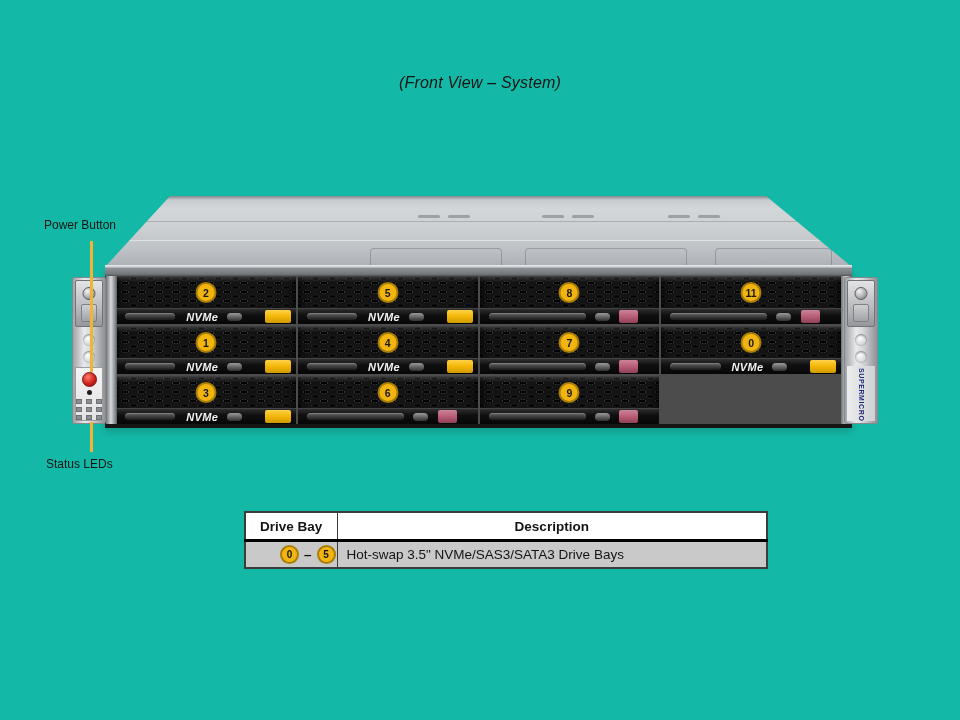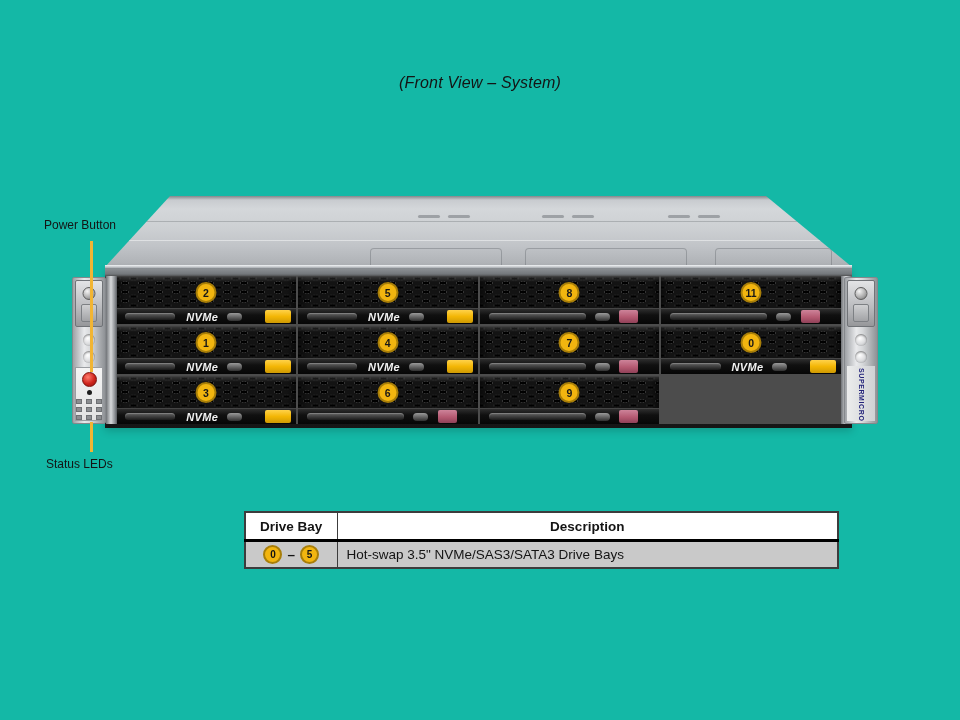--- a/index.html
+++ b/index.html
@@ -98,28 +98,28 @@
   .leds{display:grid;grid-template-columns:repeat(3,auto);gap:3px 4px;justify-content:center;}
   .leds i{width:4px;height:3px;background:#8b8d90;border:1px solid #6e7073;display:block;}
 
   .brand{position:absolute;left:2px;right:2px;top:88px;bottom:2px;display:flex;flex-direction:column;
          align-items:center;background:linear-gradient(90deg,#eceded,#cfd1d4);}
   .brand span{writing-mode:vertical-rl;font-size:7px;font-weight:bold;color:var(--brand-text);
               letter-spacing:.6px;margin-top:2px;}
   .brand .dot{width:5px;height:5px;border-radius:50%;background:var(--brand-dot);margin-top:2px;}
 
   
-  .spec{position:absolute;left:244px;top:511px;width:595px;border-collapse:collapse;
+  .spec{position:absolute;left:244px;top:511px;width:524px;border-collapse:collapse;
         table-layout:fixed;border:2px solid #3c3c3c;}
   .spec th,.spec td{border:1.5px solid #3c3c3c;}
   .spec thead th{height:24px;font-size:13.5px;font-weight:bold;text-align:center;
         border-bottom:3px solid #000;background:#fff;}
   .spec td{height:23px;font-size:13.5px;background:#fff;}
   .spec tr.hl td{background:var(--row-highlight);}
-  .bays-cell{text-align:center;vertical-align:middle;white-space:nowrap;}
+  .bays-cell{text-align:right;vertical-align:middle;white-space:nowrap;}
   .tbadge{display:inline-flex;align-items:center;justify-content:center;width:15px;height:15px;
         border:2px solid var(--badge-border);border-radius:50%;background:var(--badge);
         font-size:10px;font-weight:bold;color:#141414;vertical-align:middle;}
   .dash{font-weight:bold;margin:0 5px;vertical-align:middle;}
   .desc{padding-left:9px;text-align:left;}
 </style>
 </head>
 <body>
 
 <div class="canvas">

